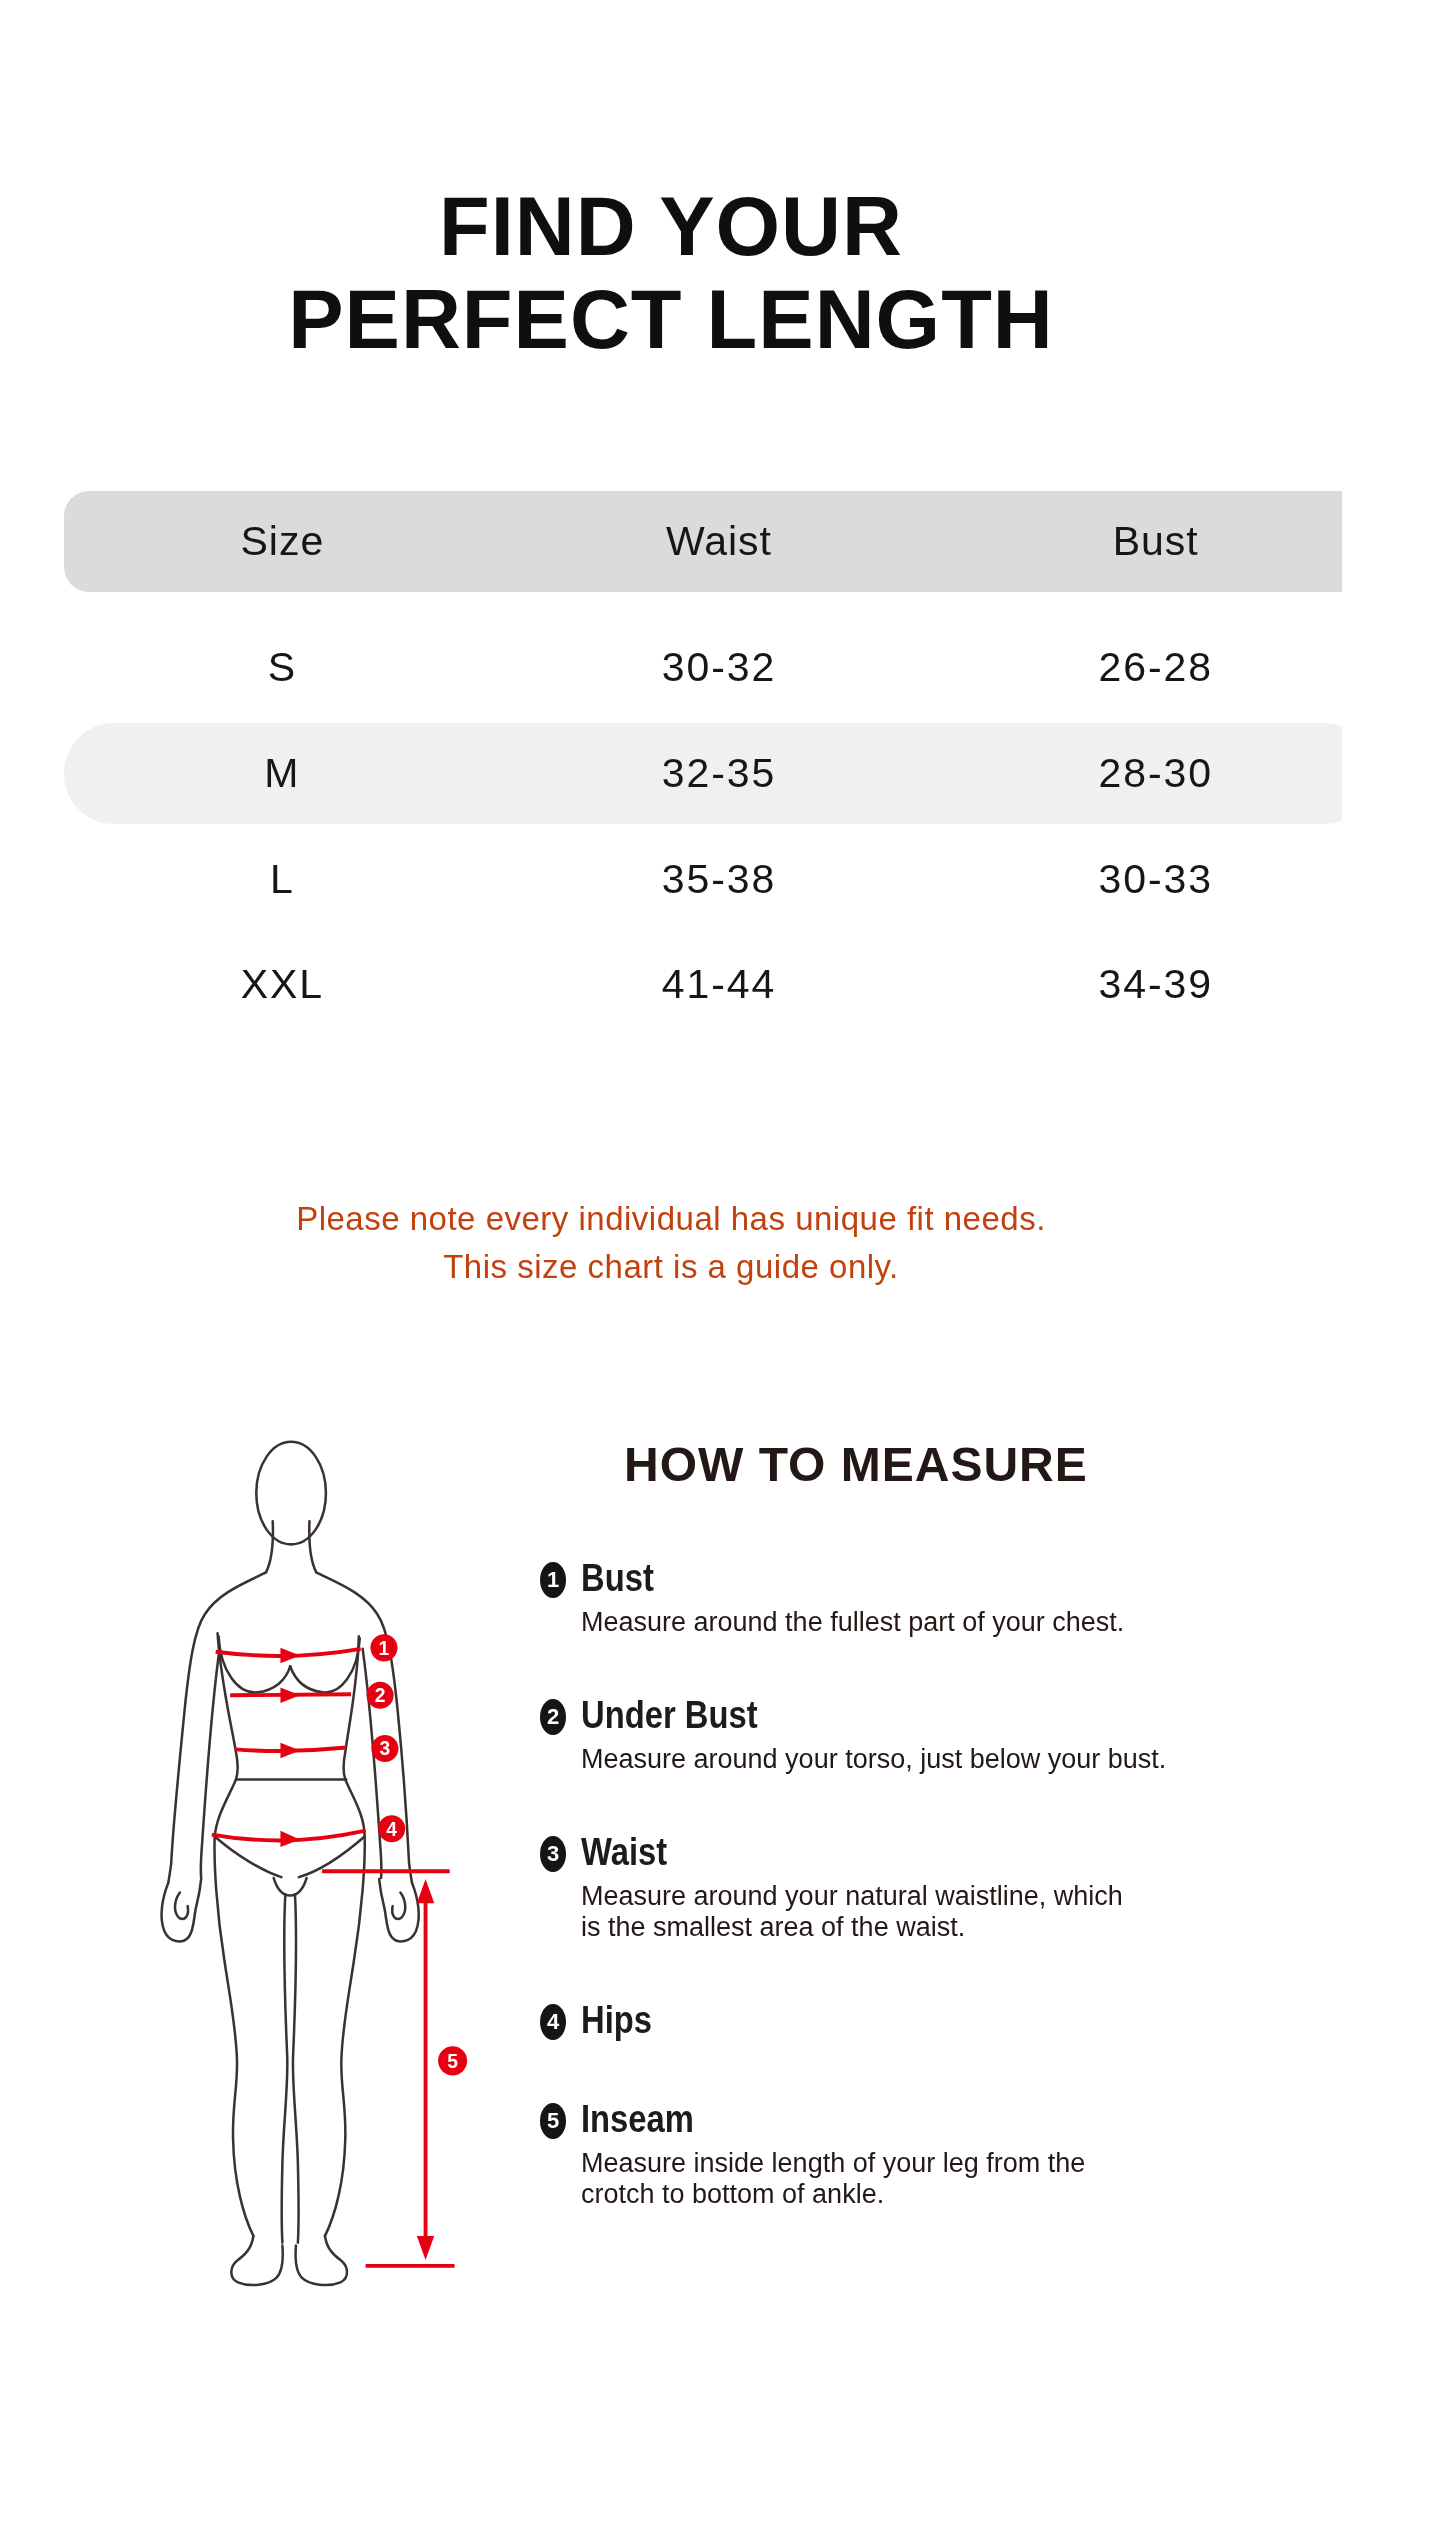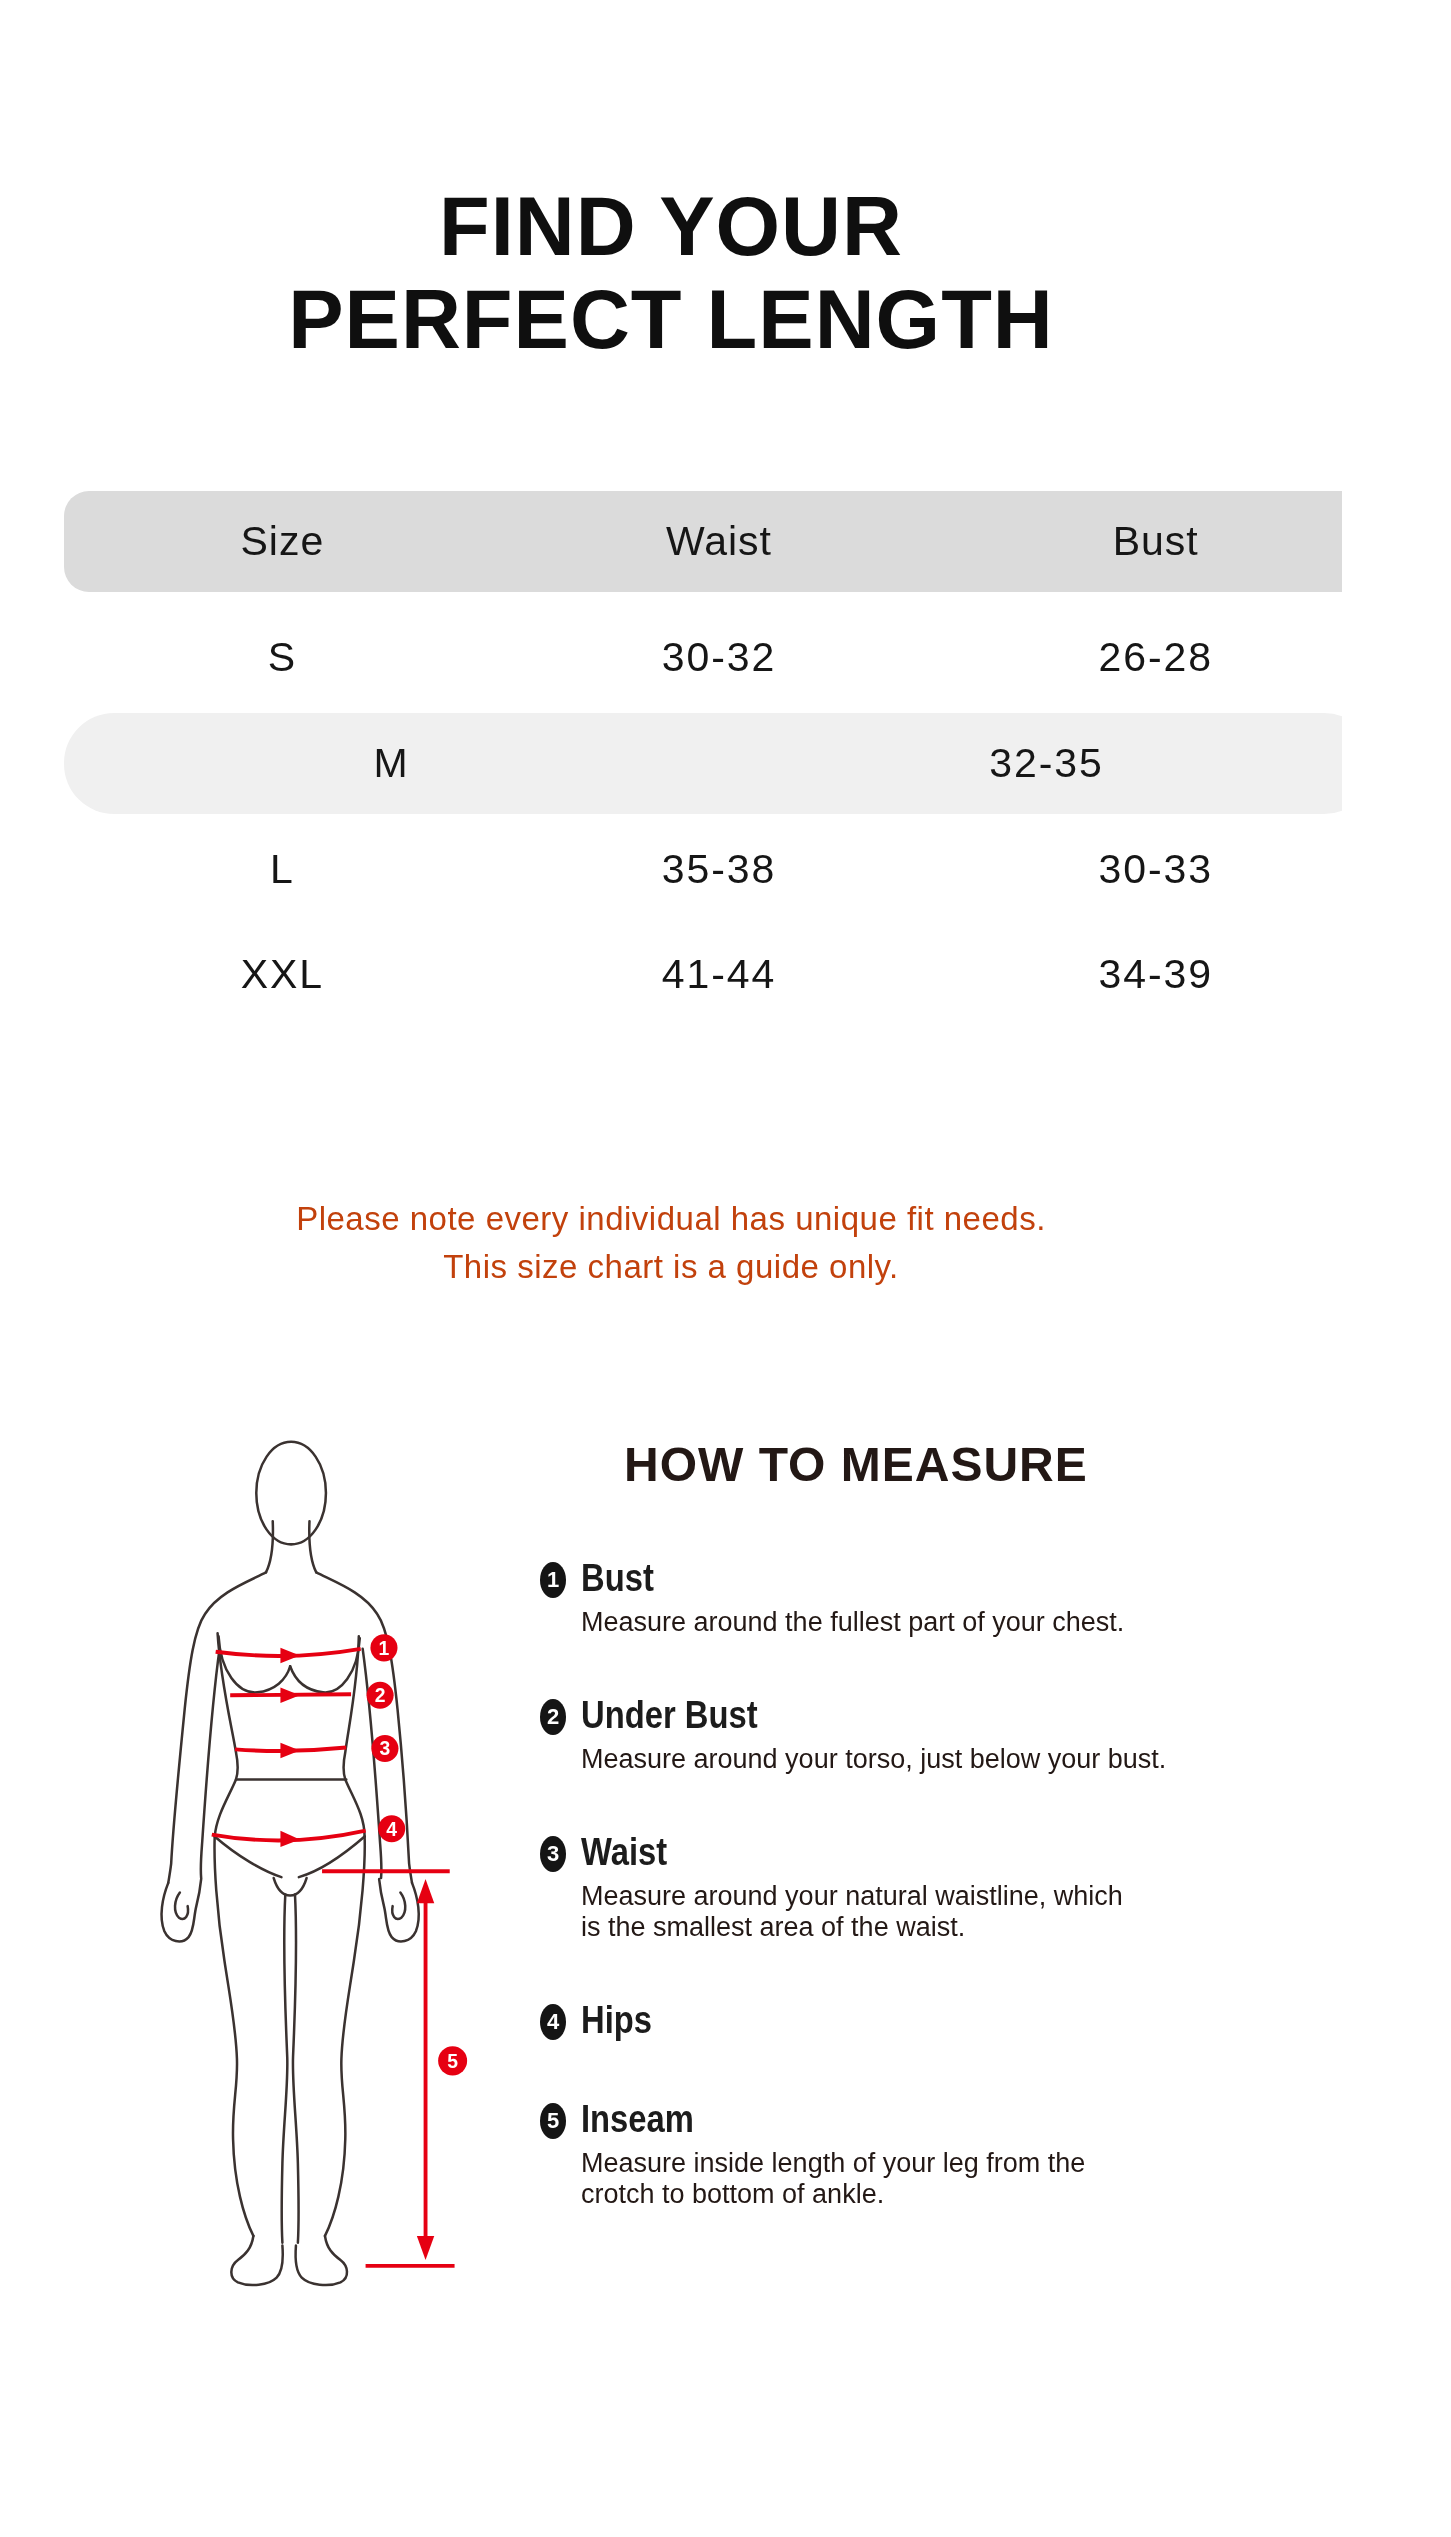--- a/index.html
+++ b/index.html
@@ -10,21 +10,21 @@
   
   .page-title{
     position:absolute;left:0;top:180px;width:100%;
     text-align:center;font-size:83px;font-weight:700;line-height:93px;
     letter-spacing:1px;color:#0f0f0f;white-space:pre-line;
   }
   
   .size-table{position:absolute;left:64px;top:491px;width:1310px;}
   .t-head{
     height:101px;background:#dbdbdb;border-radius:25px;
-    display:flex;align-items:center;margin-bottom:15px;
+    display:flex;align-items:center;margin-bottom:25px;
   }
   .t-row{
     height:101px;display:flex;align-items:center;
     border-radius:50px;margin-bottom:4.8px;
   }
   .t-row.shaded{background:#f0f0f0;}
   .t-cell{
     flex:1;text-align:center;font-size:41px;letter-spacing:1.9px;color:#161616;
   }
   .t-head .t-cell{font-weight:500;letter-spacing:1px;}
@@ -73,20 +73,21 @@
       <div class="t-cell">Bust</div>
     </div>
     <div class="t-row">
       <div class="t-cell">S</div>
       <div class="t-cell">30-32</div>
       <div class="t-cell">26-28</div>
     </div>
     <div class="t-row shaded">
       <div class="t-cell">M</div>
       <div class="t-cell">32-35</div>
+      <div class="t-cell">28-30</div>
     </div>
     <div class="t-row">
       <div class="t-cell">L</div>
       <div class="t-cell">35-38</div>
       <div class="t-cell">30-33</div>
     </div>
     <div class="t-row">
       <div class="t-cell">XXL</div>
       <div class="t-cell">41-44</div>
       <div class="t-cell">34-39</div>

